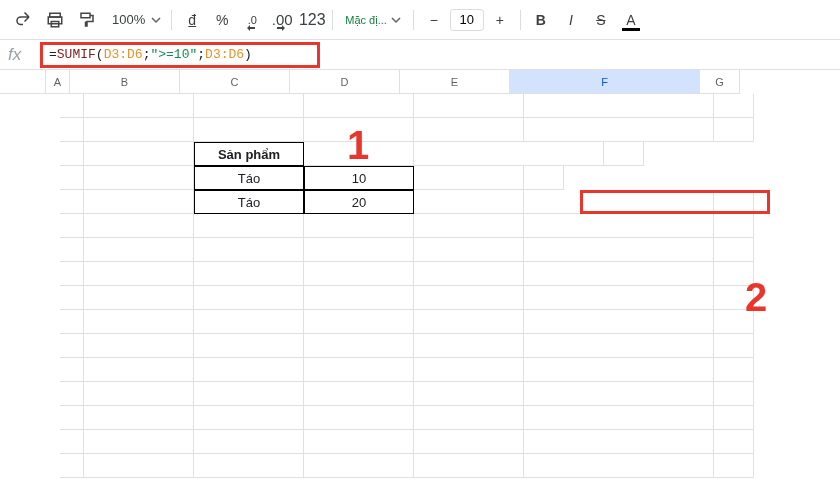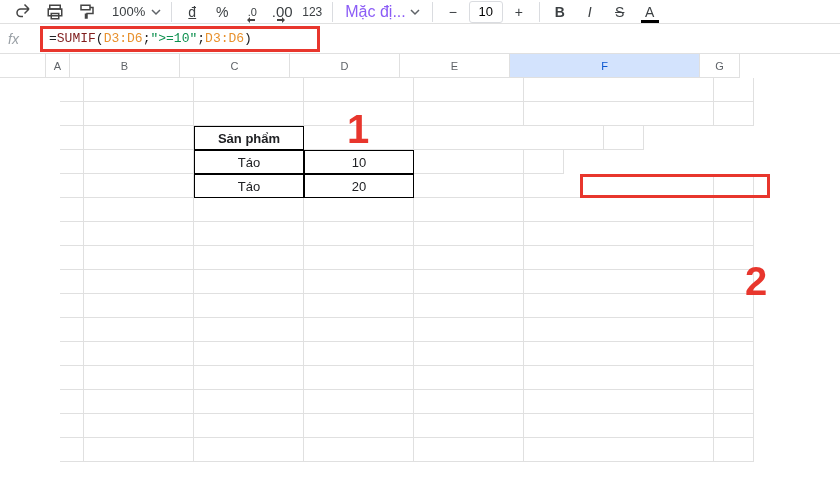--- a/index.html
+++ b/index.html
@@ -1,29 +1,29 @@
 <!DOCTYPE html>
 <html><head>
 <meta charset="utf-8">
 <style>
   * { box-sizing: border-box; margin: 0; padding: 0; }
   body { font-family: Arial, sans-serif; font-size: 13px; background: #fff; width: 840px; height: 500px; overflow: hidden; }
   
-  .toolbar { height: 24px; display: flex; align-items: center; padding: 11px 8px; gap: 2px; border-bottom: 1px solid #e0e0e0; }
+  .toolbar { height: 40px; display: flex; align-items: center; padding: 11px 8px; gap: 2px; border-bottom: 1px solid #e0e0e0; }
   .tb-btn { width: 30px; height: 30px; display: flex; align-items: center; justify-content: center; border-radius: 4px; cursor: pointer; color: #444; }
   .tb-sep { width: 1px; height: 20px; background: #dadce0; margin: 0 4px; }
   .zoom-group { display: flex; align-items: center; gap: 2px; padding: 0 4px; }
   .zoom-label { font-size: 13px; color: #3c4043; padding: 0 4px; }
-  .font-select { display: flex; align-items: center; gap: 4px; padding: 0 6px; font-size: 16px; color: #8b5cf6; cursor: pointer; }
+  .font-select { display: flex; align-items: center; gap: 4px; padding: 0 6px; font-size: 11px; color: #15803d; cursor: pointer; }
   .size-group { display: flex; align-items: center; gap: 2px; }
   .size-input { width: 34px; height: 22px; border: 1px solid #dadce0; border-radius: 3px; text-align: center; font-size: 13px; }
   .fmt-btn { width: 28px; height: 28px; display: flex; align-items: center; justify-content: center; cursor: pointer; border-radius: 4px; font-size: 14px; color: #3c4043; }
   
   .formula-row { height: 30px; display: flex; align-items: center; border-bottom: 1px solid #e0e0e0; padding-left: 8px; }
-  .fx-icon { font-style: italic; color: #9aa0a6; font-size: 14px; width: 24px; }
+  .fx-icon { font-style: italic; color: #9aa0a6; font-size: 17px; width: 24px; }
   .formula-input { flex: 1; height: 26px; padding: 2px 6px; font-family: 'Courier New', monospace; font-size: 13px; border: 3px solid #e8362d; background: #fff; margin-left: 8px; margin-right: 520px; display: flex; align-items: center; }
   .f-eq { color: #202124; }
   .f-func { color: #7f1d1d; }
   .f-range { color: #e8912d; }
   .f-str { color: #0d904f; }
   .f-punct { color: #202124; }
   
   .sheet-area { position: relative; height: 432px; overflow: hidden; }
   
   .col-headers { display: flex; height: 24px; position: absolute; top: 0; left: 0; right: 0; }
@@ -92,21 +92,21 @@
     <svg style="position:absolute;bottom:3px;left:6px;" width="14" height="6" viewBox="0 0 14 6">
         <path d="M3 3l3-3v2h5v2H6v2z" fill="#444"></path>
       </svg>
   </div>
   <div class="fmt-btn" style="position:relative;">
     <span style="font-size:15px;">.00</span>
     <svg style="position:absolute;bottom:3px;left:6px;" width="14" height="6" viewBox="0 0 14 6">
         <path d="M11 3l-3-3v2H3v2h5v2z" fill="#444"></path>
       </svg>
   </div>
-  <div class="fmt-btn" style="font-size:12px;">123</div>
+  <div class="fmt-btn" style="font-size:16px;">123</div>
   <div class="tb-sep"></div>
   <div class="font-select">
     <span>Mặc đị...</span>
     <svg width="10" height="10" viewBox="0 0 10 10">
         <path d="M1 3l4 4 4-4" stroke="#5f6368" stroke-width="1.5" fill="none"></path>
       </svg>
   </div>
   <div class="tb-sep"></div>
   <div class="size-group">
     <div class="fmt-btn">−</div>

